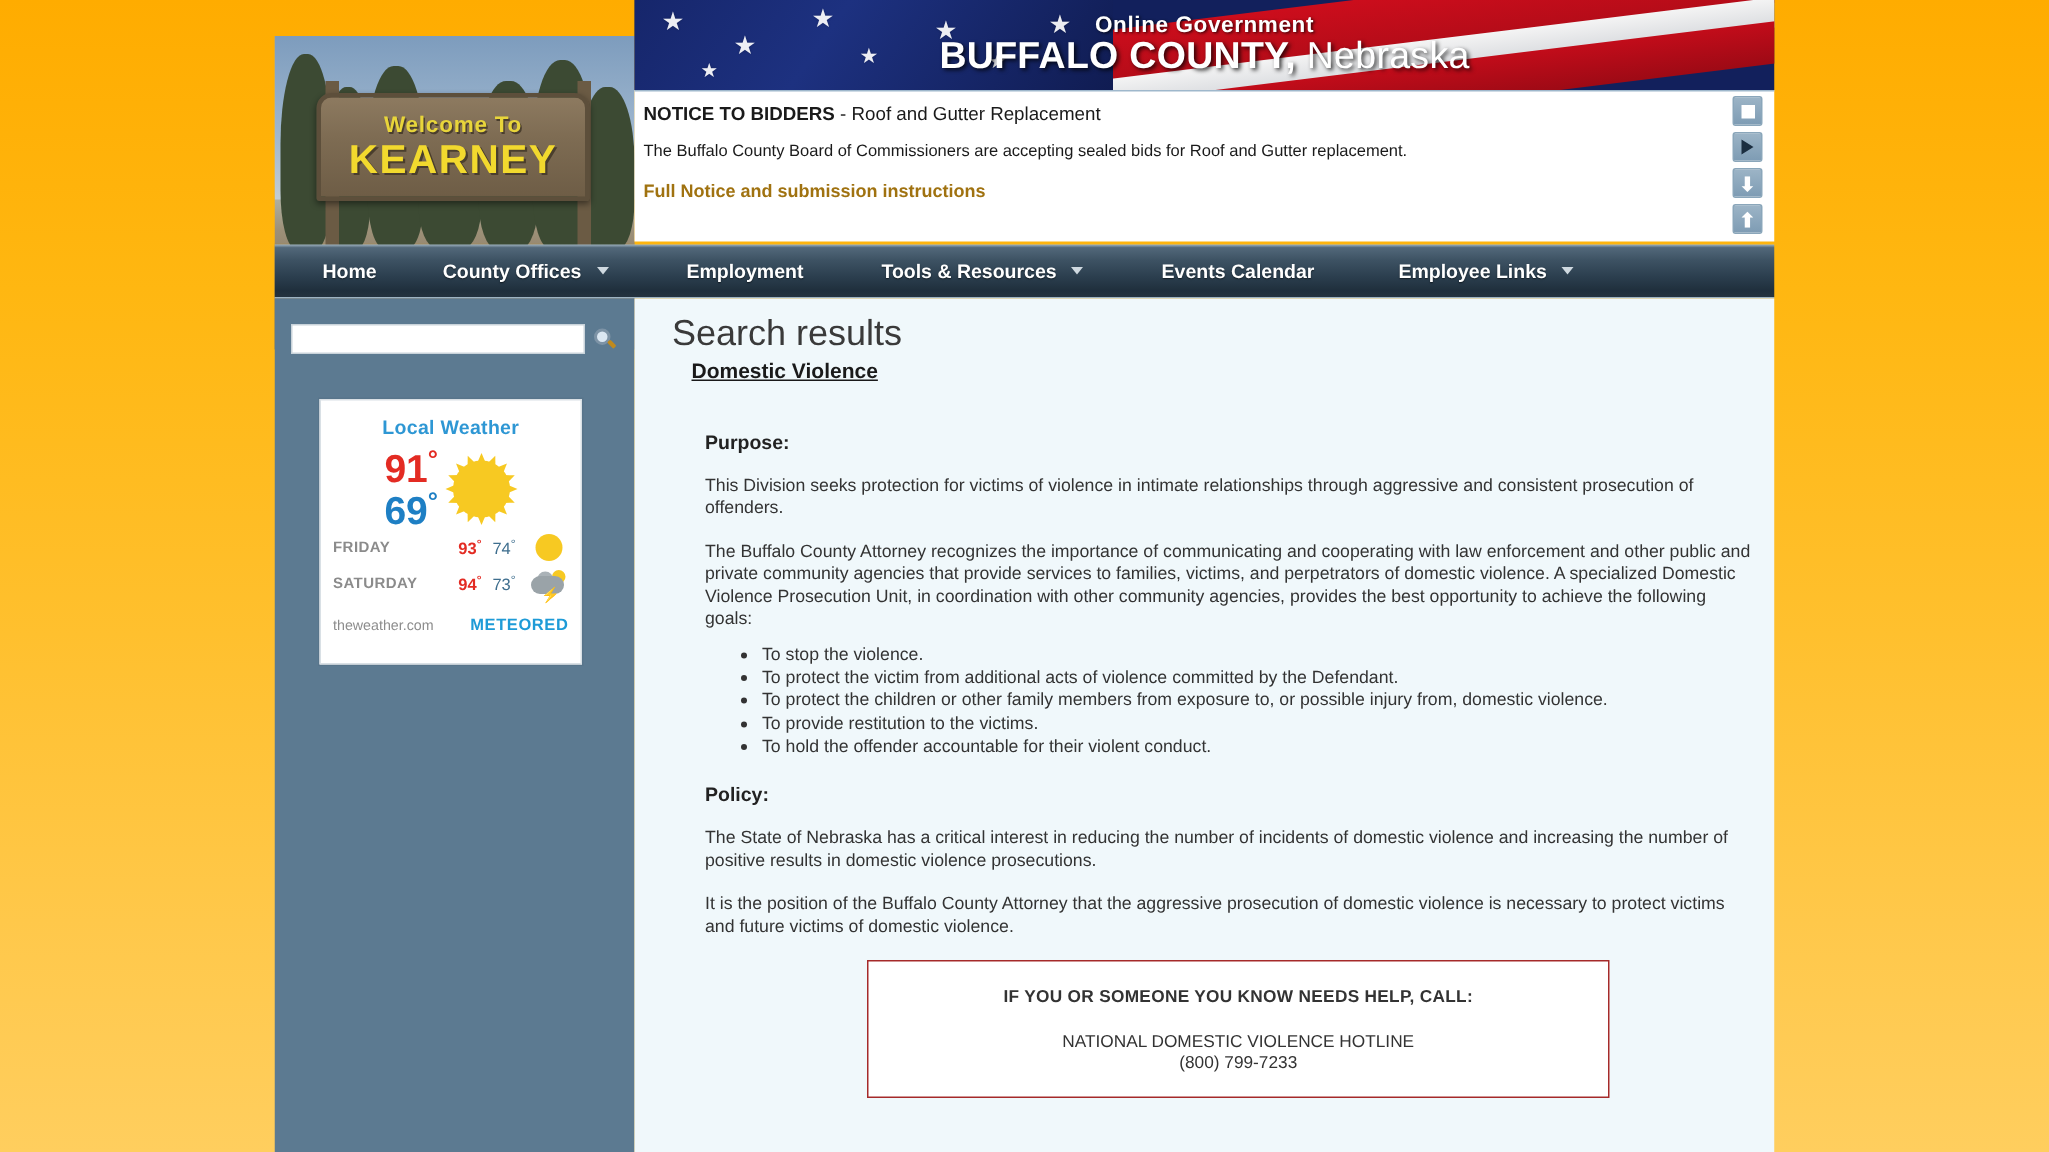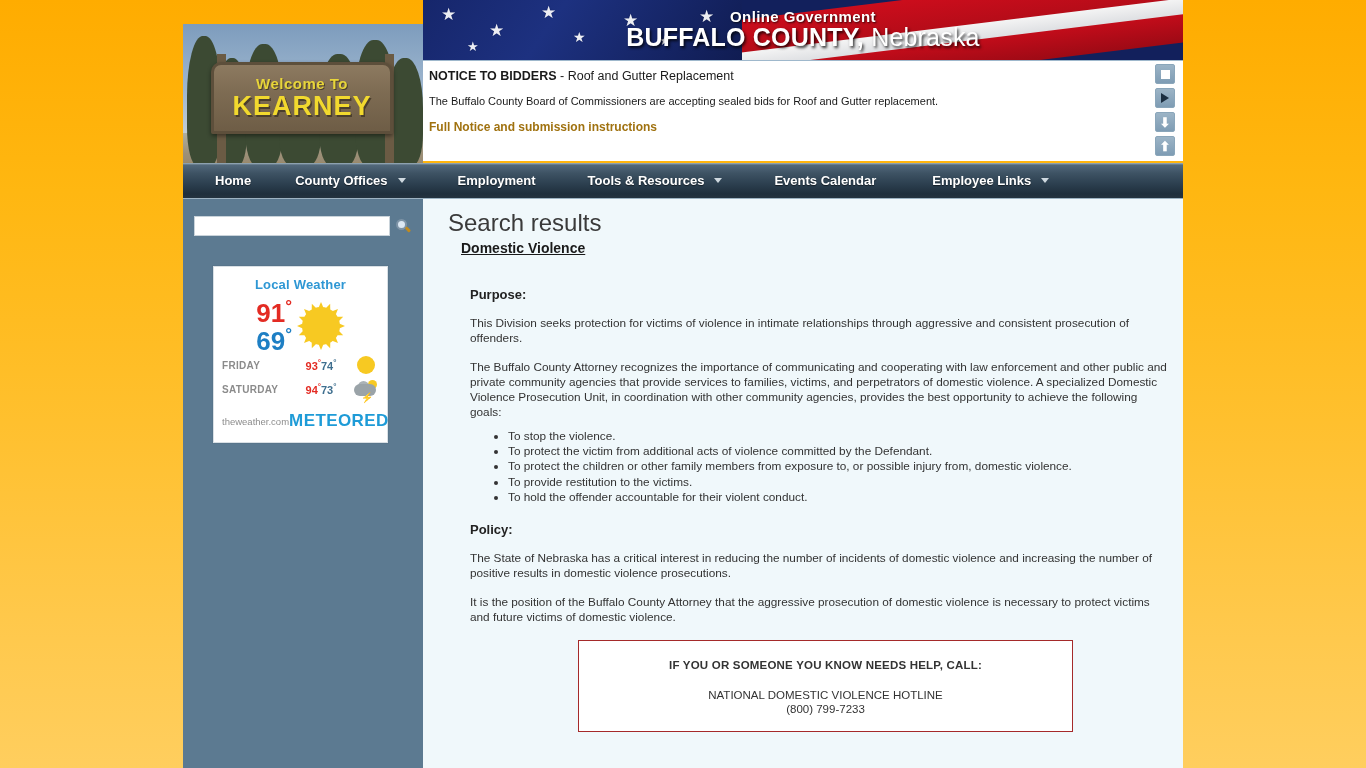--- a/index.html
+++ b/index.html
@@ -168,34 +168,34 @@
     background:#F7C922; border-radius:50%; }
   .sun-ray { position:absolute; left:50%; top:-1px; width:6px; height:48px; margin-left:-3px; }
   .sun-ray::before { content:""; position:absolute; left:0; top:0; width:0;height:0;
     border-left:3px solid transparent; border-right:3px solid transparent; border-bottom:7px solid #F7C922; }
   .sun-ray::after { content:""; position:absolute; left:0; bottom:0; width:0;height:0;
     border-left:3px solid transparent; border-right:3px solid transparent; border-top:7px solid #F7C922; }
 
   .w-row { display:flex; align-items:center; padding:3px 6px 3px 8px; font-size:10.5px; }
   .w-day { flex:1; color:#8b8b8b; font-weight:bold; letter-spacing:.3px; font-size:10px; }
   .w-rhi { color:#E32B23; font-weight:bold; width:26px; text-align:right; font-size:11px; }
-  .w-rlo { color:#3E6E8E; font-weight:bold; width:30px; text-align:left; font-size:11px; }
+  .w-rlo { color:#3E6E8E; font-weight:normal; width:30px; text-align:center; font-size:11px; }
   .w-deg-s { font-size:8px; vertical-align:super; }
   .w-icon { width:30px; display:flex; justify-content:center; }
   .sun-small { width:18px;height:18px;background:#F7C922;border-radius:50%; }
   .storm { position:relative; width:24px; height:18px; }
   .storm .c1 { position:absolute; right:1px; top:0; width:9px;height:9px;background:#F7C922;border-radius:50%; }
   .storm .c2 { position:absolute; left:0; top:4px; width:22px;height:12px;background:#9AA3A8;border-radius:7px; }
   .storm .c3 { position:absolute; left:4px; top:1px; width:11px;height:11px;background:#AAB2B7;border-radius:50%; }
   .bolt { position:absolute; left:7px; top:13px; color:#F08A1E; font-size:10px; line-height:1; }
 
   .w-foot { display:flex; align-items:center; justify-content:space-between;
     padding:10px 8px 0 8px; }
   .w-brand1 { color:#8d8d8d; font-size:9.5px; }
-  .w-brand2 { color:#1E9BD7; font-size:17px; font-weight:bold; letter-spacing:.4px; }
+  .w-brand2 { color:#1E9BD7; font-size:11px; font-weight:bold; letter-spacing:.4px; }
 
   
   .content {
     position:absolute; left:240px; top:199px;
     width:760px; height:569px;
     background:#F0F8FB;
     padding: 6px 12px 0 25px;
     overflow:hidden;
   }
   .page-title { font-size:24px; color:#3a3a3a; font-weight:normal; margin:4px 0 2px 0; }

